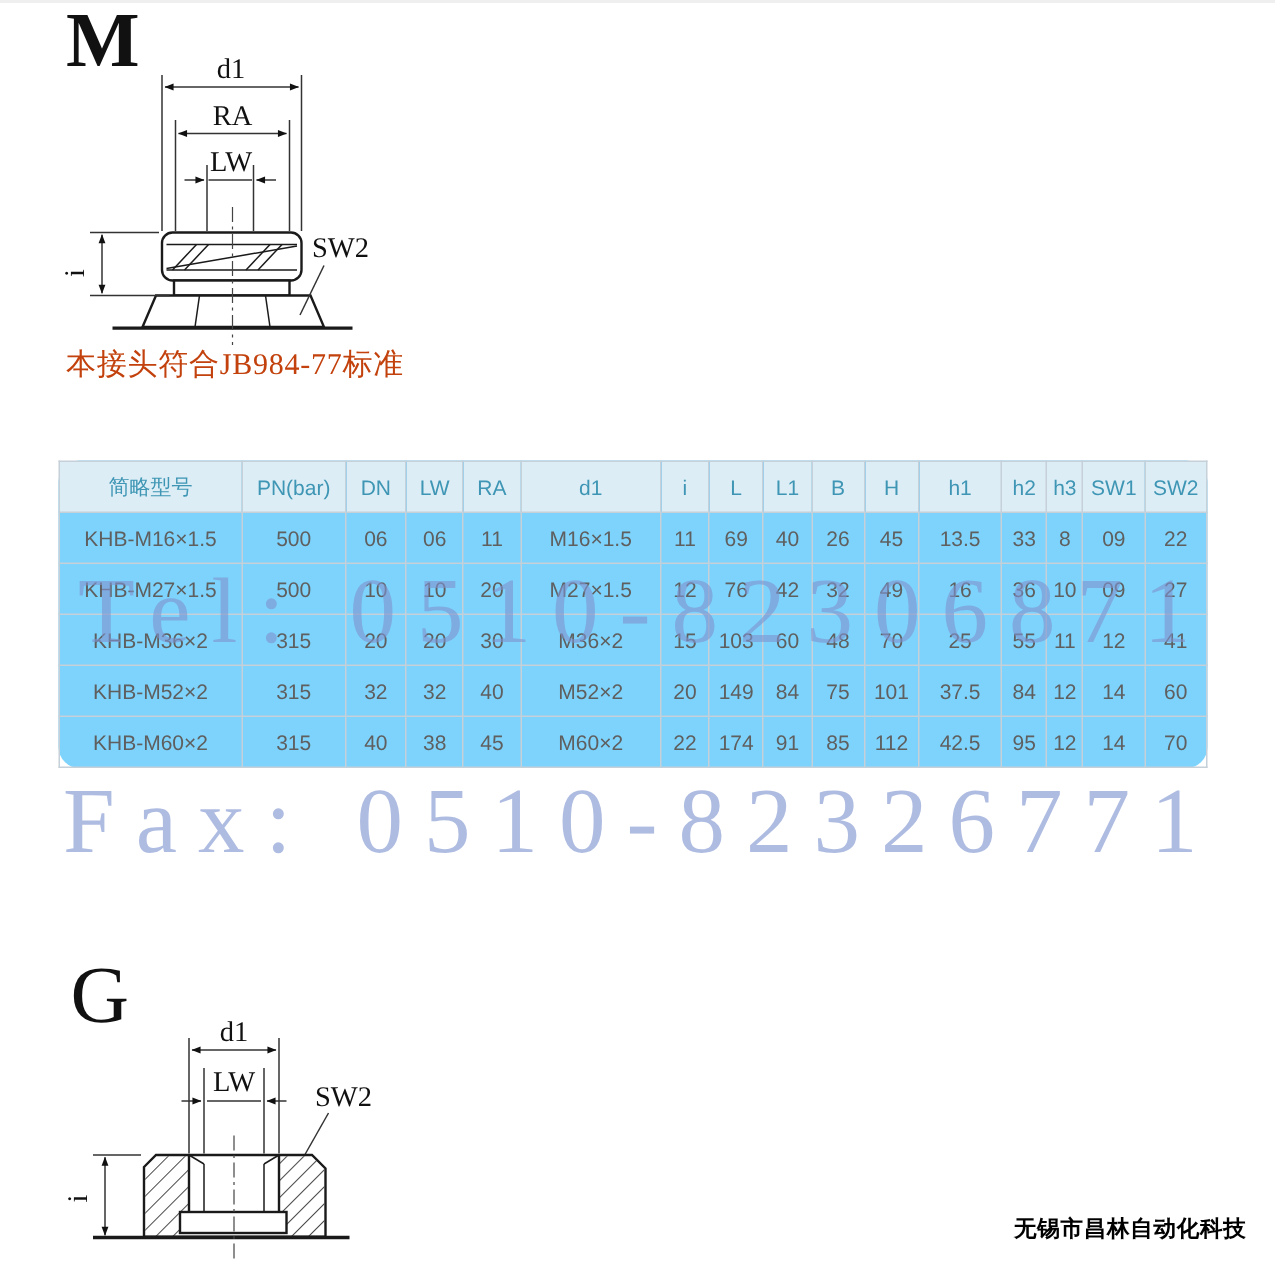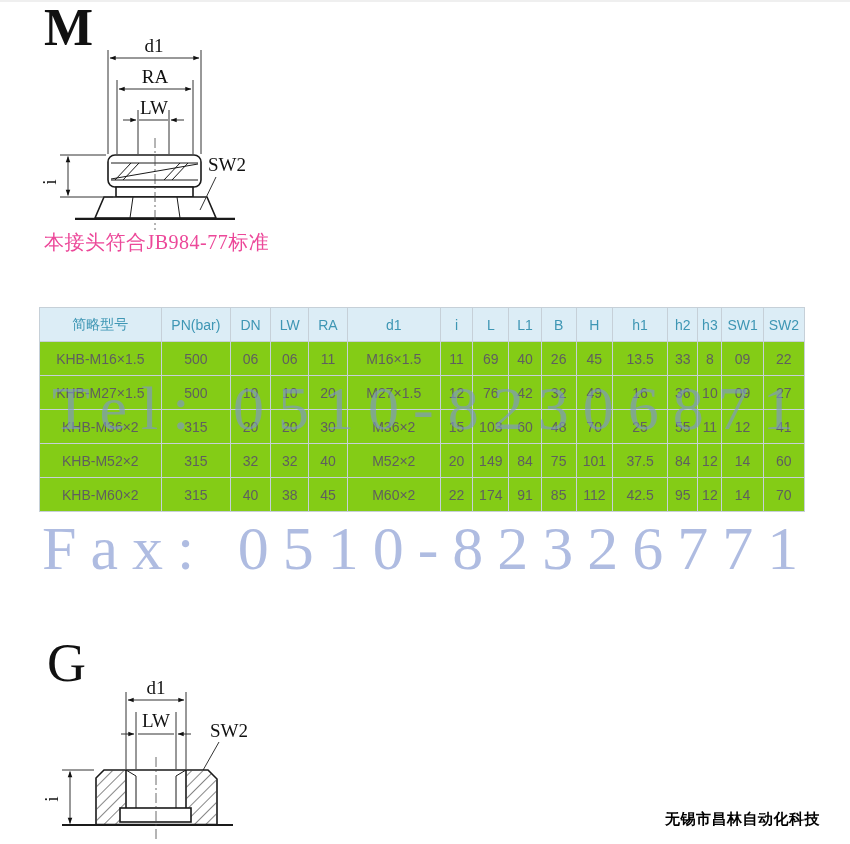--- a/index.html
+++ b/index.html
@@ -18,39 +18,39 @@
   #g-svg{top:630px;}
   .thin{stroke:#333;stroke-width:1;fill:none;}
   .part{stroke:#1a1a1a;stroke-width:1.6;fill:#fff;}
   .inner{stroke:#1a1a1a;stroke-width:1;fill:none;}
   .ground{stroke:#1a1a1a;stroke-width:2.2;fill:none;}
   .center{stroke:#444;stroke-width:0.8;fill:none;stroke-dasharray:10 3 2 3;}
   .dimtxt{font-family:"Liberation Serif",serif;font-size:19px;fill:#111;}
   .anchor-mid{text-anchor:middle;}
 
   .std-note{position:absolute;left:44px;top:229px;font-family:"Liberation Serif",serif;
-            font-size:20px;color:#ec4899;letter-spacing:0.5px;white-space:nowrap;}
+            font-size:20px;color:#c2410c;letter-spacing:0.5px;white-space:nowrap;}
 
   
   #table-wrap{position:absolute;left:39px;top:307px;z-index:1;}
-  table.spec{border-collapse:collapse;table-layout:fixed;width:766px;background:#84cc16;}
+  table.spec{border-collapse:collapse;table-layout:fixed;width:766px;background:#7dd3fc;border-radius:14px;}
   table.spec th,table.spec td{border:1px solid var(--tbl-border,#c6d0d8);text-align:center;
       padding:0;height:33px;font-size:14px;white-space:nowrap;overflow:hidden;}
   table.spec th{background:var(--tbl-header-bg,#dcedf6);color:var(--tbl-header-text,#3e96b4);
       font-weight:normal;}
   table.spec td{color:var(--tbl-cell-text,#5f5f5f);}
 
   
   .watermark{position:absolute;z-index:5;font-family:"Liberation Serif",serif;font-size:62px;
       letter-spacing:14px;white-space:nowrap;color:var(--wm-color,#7f94d0);opacity:0.62;
       pointer-events:none;line-height:1;}
   #wm-tel{left:52px;top:377px;}
   #wm-fax{left:42px;top:477px;margin-top:40px;}
 
-  .company{position:absolute;right:30px;top:810px;font-size:15px;font-weight:bold;color:#000;
+  .company{position:absolute;right:19px;top:810px;font-size:15px;font-weight:bold;color:#000;
       letter-spacing:0.5px;white-space:nowrap;margin-left:17px;}
 </style>
 </head>
 <body>
 
 <div id="page">
   <div class="top-divider"></div>
 
   <div id="m-letter" class="sec-letter">M</div>
 

